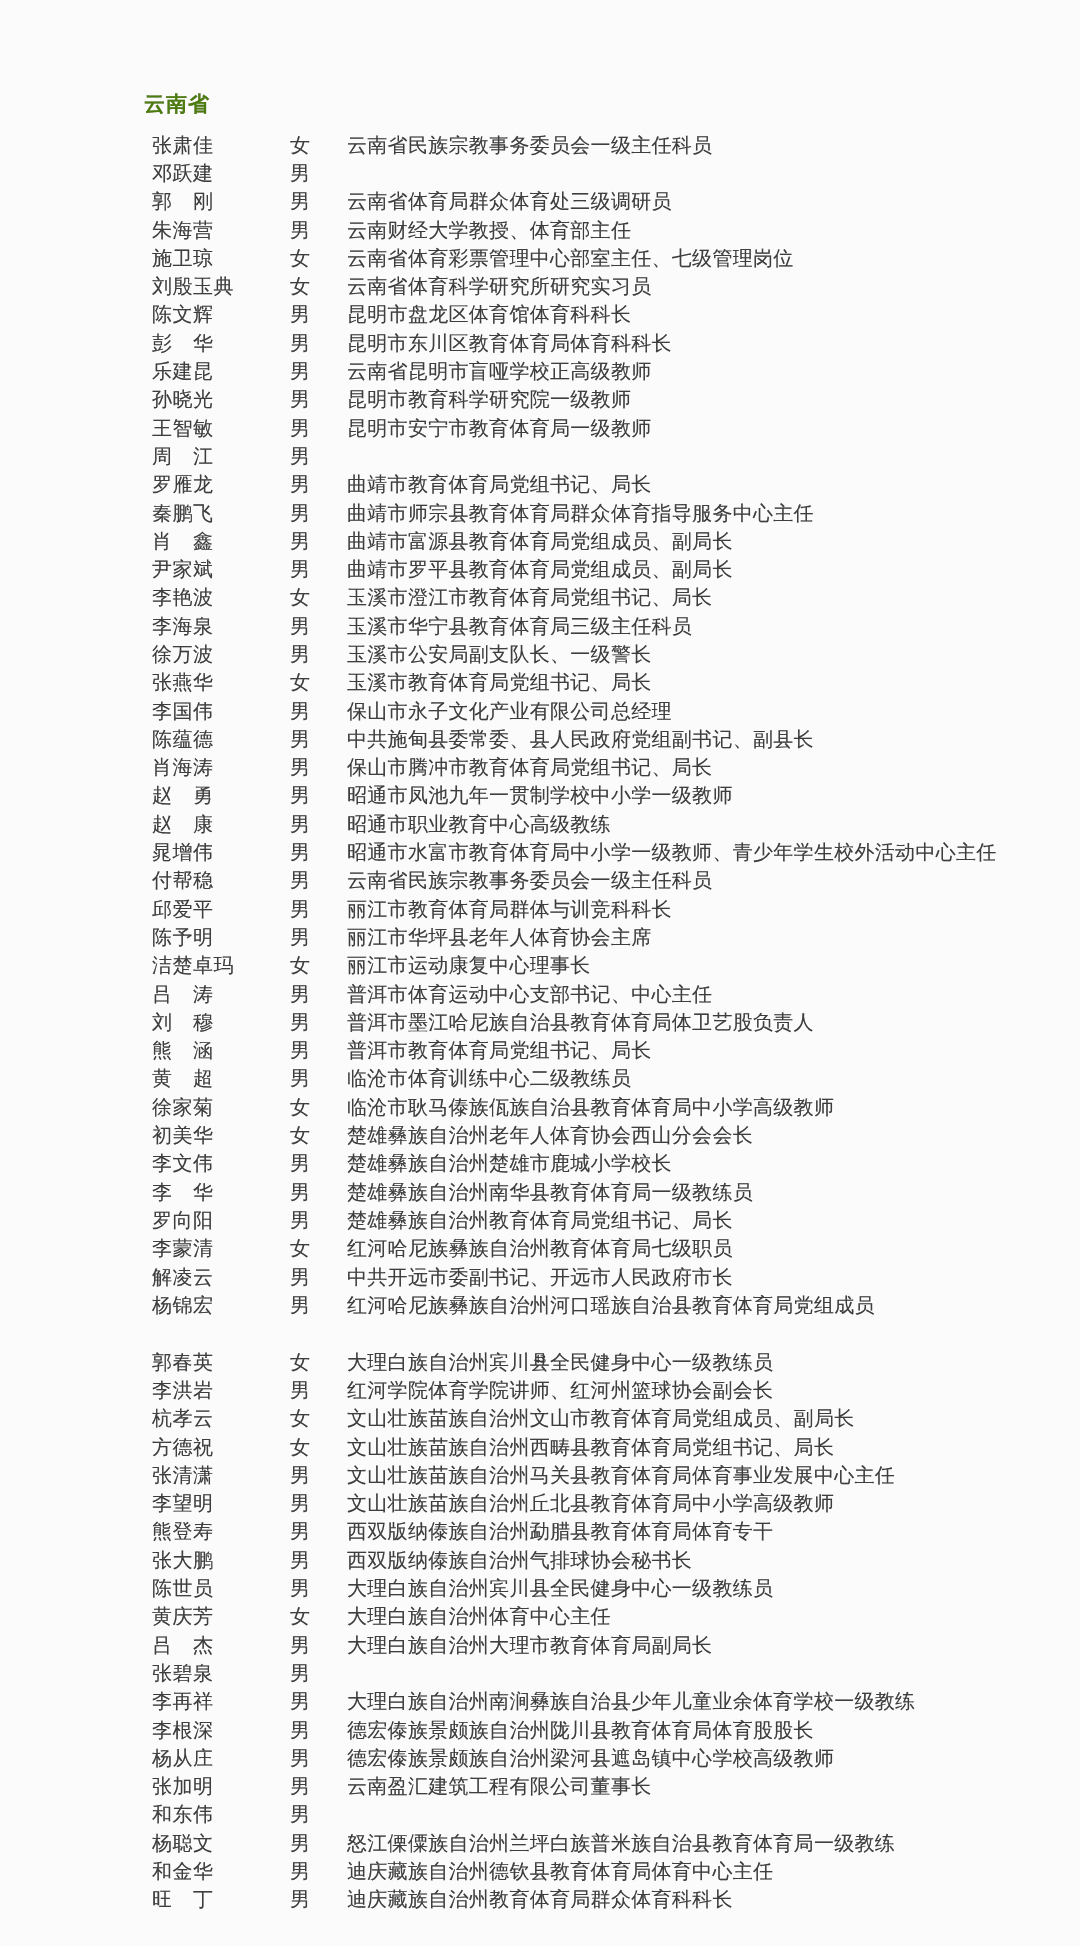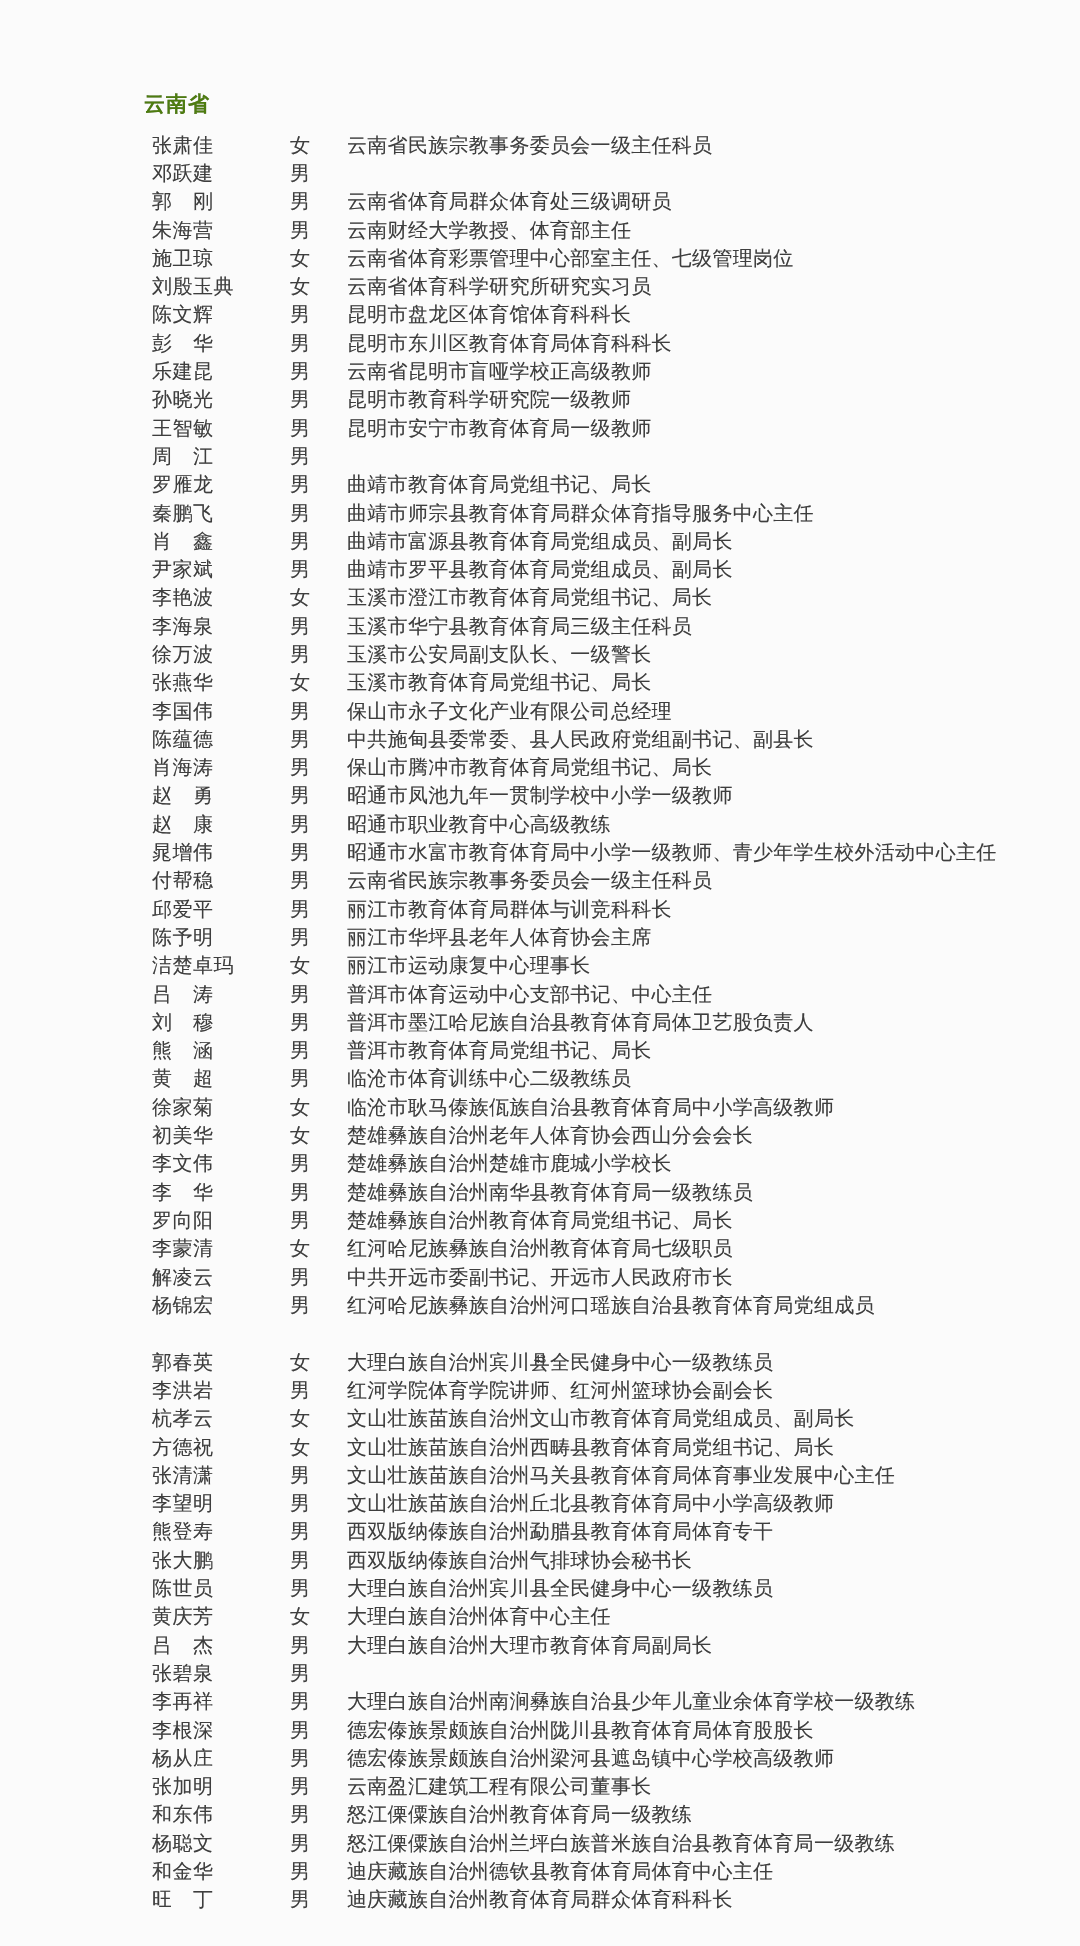--- a/index.html
+++ b/index.html
@@ -365,21 +365,20 @@
         <span class="cell-position">德宏傣族景颇族自治州梁河县遮岛镇中心学校高级教师</span>
       </div>
       <div class="row">
         <span class="cell-name">张加明</span>
         <span class="cell-gender">男</span>
         <span class="cell-position">云南盈汇建筑工程有限公司董事长</span>
       </div>
       <div class="row">
         <span class="cell-name">和东伟</span>
         <span class="cell-gender">男</span>
-        <span class="cell-position">怒江傈僳族自治州教育体育局一级教练</span>
       </div>
       <div class="row">
         <span class="cell-name">杨聪文</span>
         <span class="cell-gender">男</span>
         <span class="cell-position">怒江傈僳族自治州兰坪白族普米族自治县教育体育局一级教练</span>
       </div>
       <div class="row">
         <span class="cell-name">和金华</span>
         <span class="cell-gender">男</span>
         <span class="cell-position">迪庆藏族自治州德钦县教育体育局体育中心主任</span>

